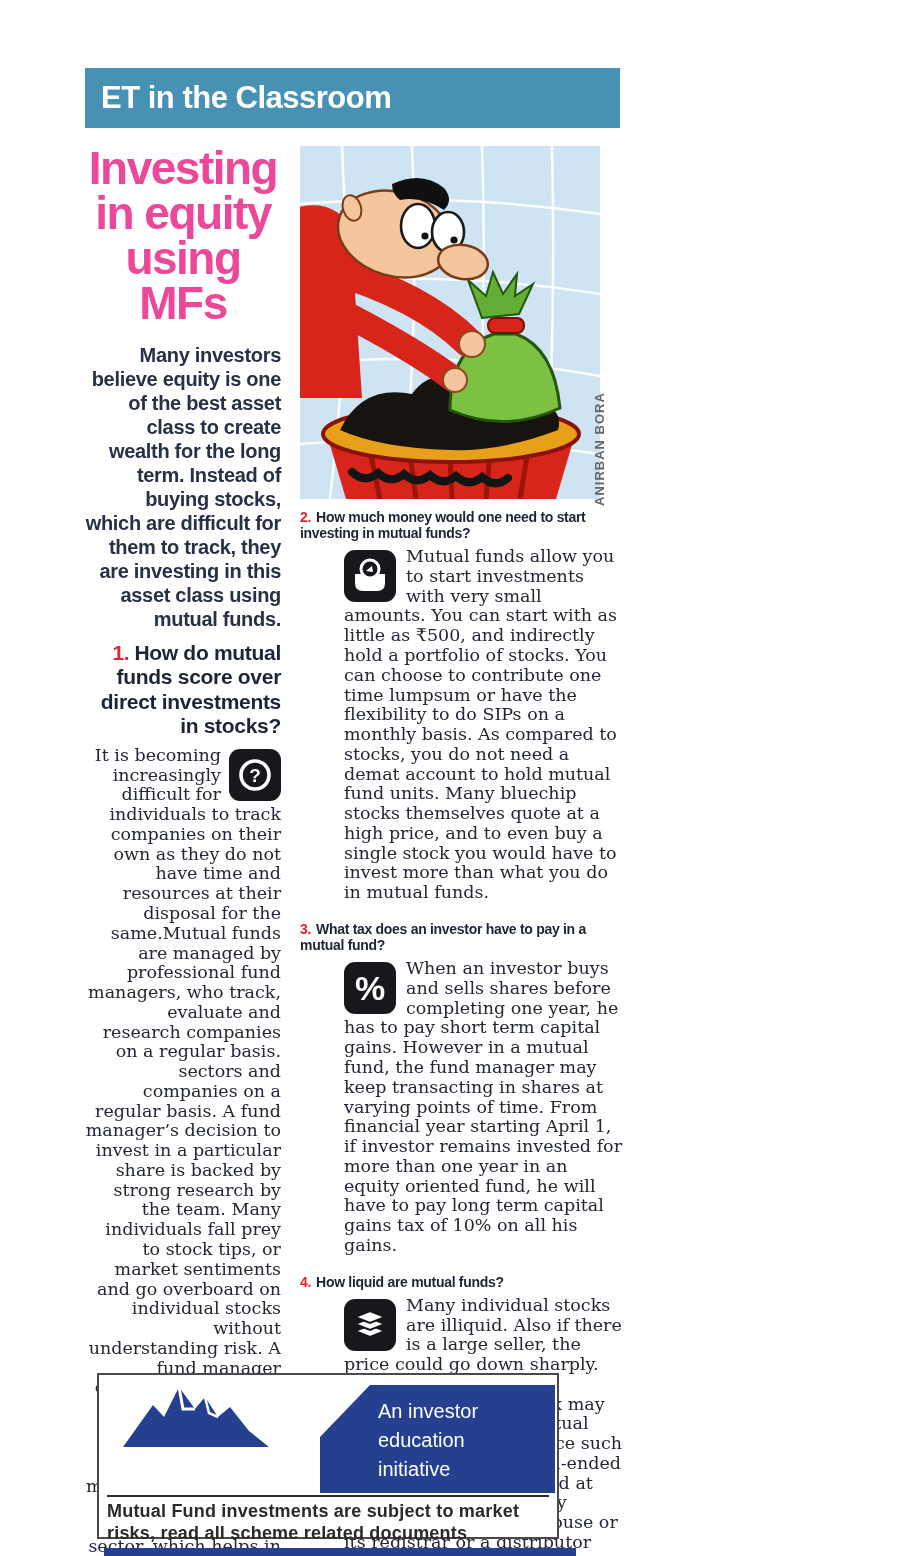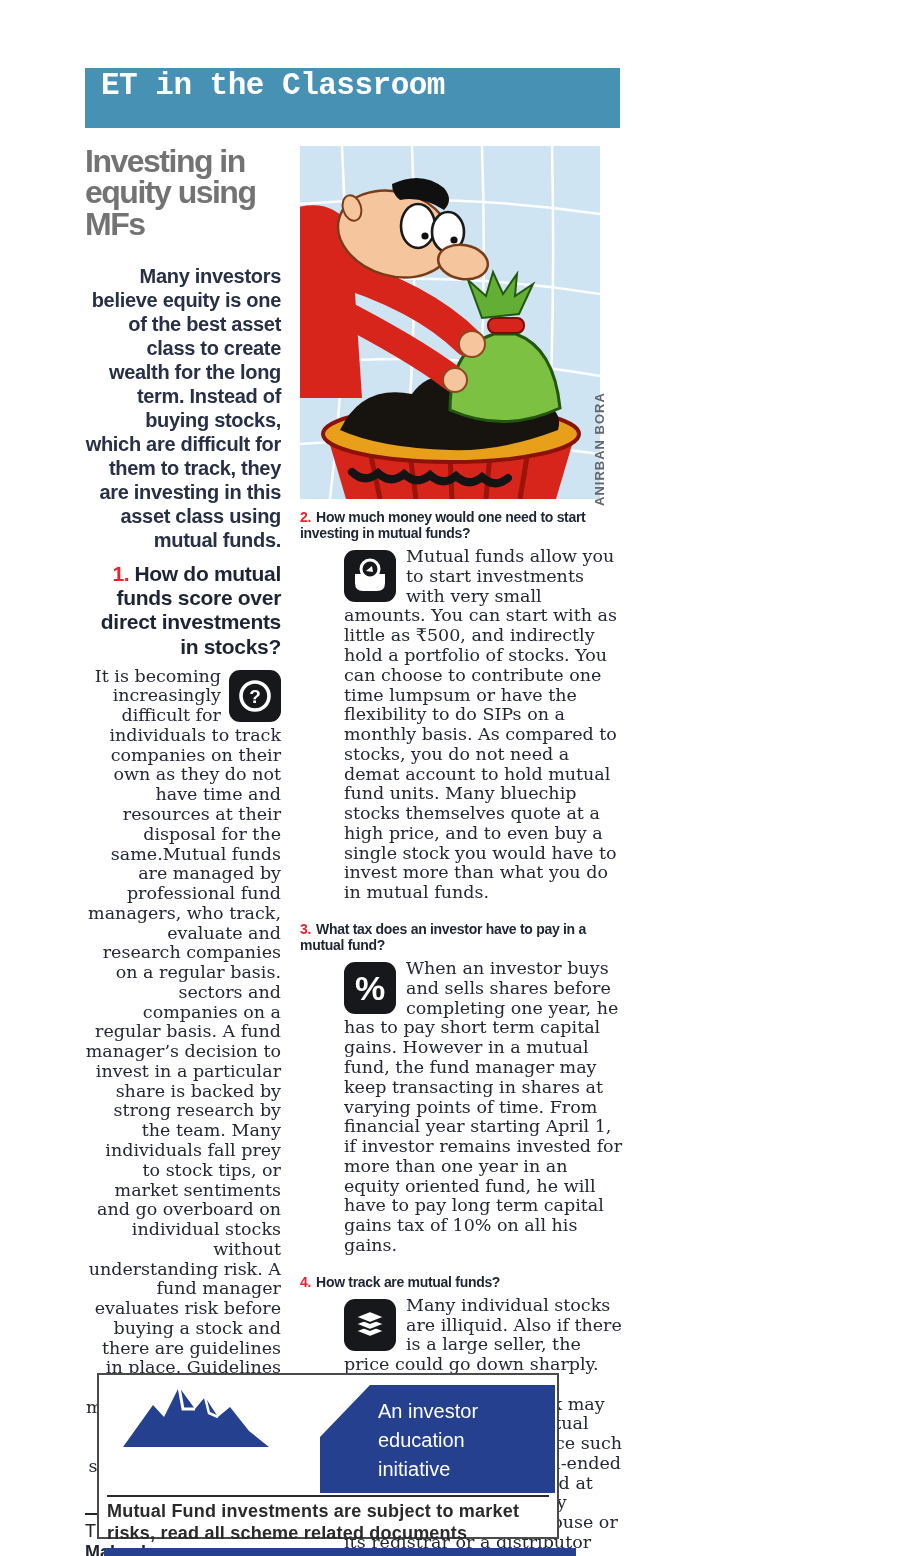--- a/index.html
+++ b/index.html
@@ -1,28 +1,28 @@
 <!DOCTYPE html>
 <html><head>
 <meta charset="utf-8">
 <style>
   * { margin:0; padding:0; box-sizing:border-box; }
   html,body { width:920px; background:#ffffff; font-family:"Liberation Sans",sans-serif; }
   .page { position:relative; width:920px; height:1556px; background:#fff; overflow:hidden; }
 
   
   .header-bar { position:absolute; left:85px; top:68px; width:535px; height:60px;
-    background:#4791b5; display:flex; padding-left:16px;font-family:Liberation Mono, monospace; }
+    background:#4791b5; display:flex; align-items:center; padding-left:16px; }
   .header-bar h1 { color:#fff; font-size:31px; font-weight:800; letter-spacing:-0.5px; }
 
   
   .left-col { position:absolute; left:85px; top:146px; width:196px; }
-  .headline { font-size:32px; line-height:0.98; font-weight:800; letter-spacing:-1.5px;
-    color:#737373; text-align:left; }
-  .intro { margin-top:24px; font-size:20px; line-height:1.2; font-weight:700;
+  .headline { font-size:46px; line-height:0.98; font-weight:800; letter-spacing:-1.5px;
+    color:#ec4899; text-align:center; }
+  .intro { margin-top:17px; font-size:20px; line-height:1.2; font-weight:700;
     color:#273044; text-align:right; letter-spacing:-0.3px; }
   .q { font-weight:800; color:#1d2433; letter-spacing:-0.3px; }
   .q .qnum { color:#e5242e; margin-right:5px; }
   .q.right { margin-top:10px; font-size:21px; line-height:1.15; text-align:right; }
   .q.left  { font-size:14px; line-height:1.15; text-align:left; }
   .ans { font-family:"DejaVu Serif","Liberation Serif",serif; font-size:17.5px;
     line-height:1.13; color:#232733; }
   .ans.right { margin-top:8px; text-align:right; }
   .ans.left  { margin-top:6px; text-align:left;margin-left:44px; }
   .ic { display:block; width:52px; height:52px; }
@@ -166,21 +166,21 @@
           <svg width="52" height="52" viewBox="0 0 52 52">
             <rect width="52" height="52" rx="11" fill="#17181c"></rect>
             <text x="26" y="38" text-anchor="middle" font-size="34" font-weight="bold" fill="#fff" font-family="Liberation Sans, sans-serif">%</text>
           </svg>
         </span><span>When an investor buys and sells shares before completing one year, he has to pay short term capital gains. However in a mutual fund, the fund manager may keep transacting in shares at varying points of time. From financial year starting April 1, if investor remains invested for more than one year in an equity oriented fund, he will have to pay long term capital gains tax of 10% on all his gains.</span>
       </p>
     </section>
 
     <section class="qa">
       <h3 class="q left">
-        <span class="qnum">4.</span><span>How track are mutual funds?</span>
+        <span class="qnum">4.</span><span>How liquid are mutual funds?</span>
       </h3>
       <p class="ans left">
         <span class="ic left-ic">
           <svg width="52" height="52" viewBox="0 0 52 52">
             <rect width="52" height="52" rx="11" fill="#17181c"></rect>
             <g fill="#fff" stroke="#17181c" stroke-width="2">
               <path d="M11,32 l15,-6 l15,6 l-15,6 Z"></path>
               <path d="M11,25 l15,-6 l15,6 l-15,6 Z"></path>
               <path d="M11,18 l15,-6 l15,6 l-15,6 Z"></path>
             </g>

